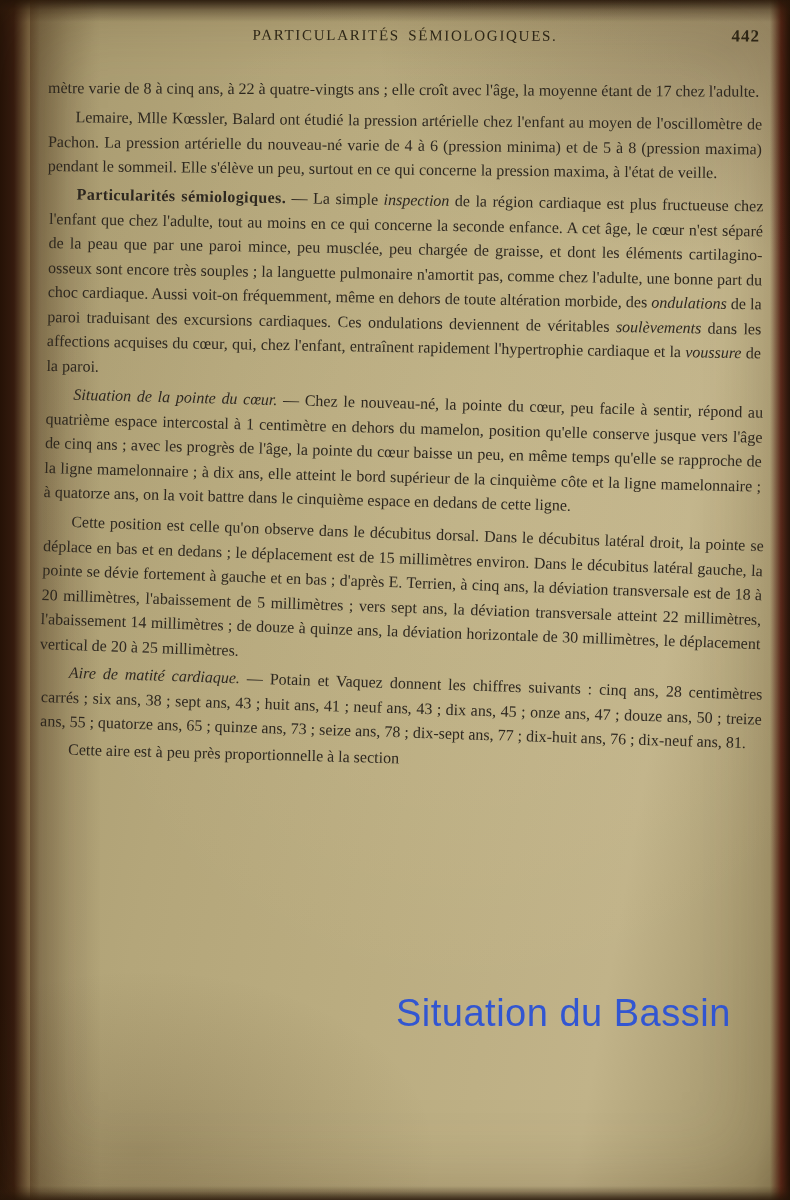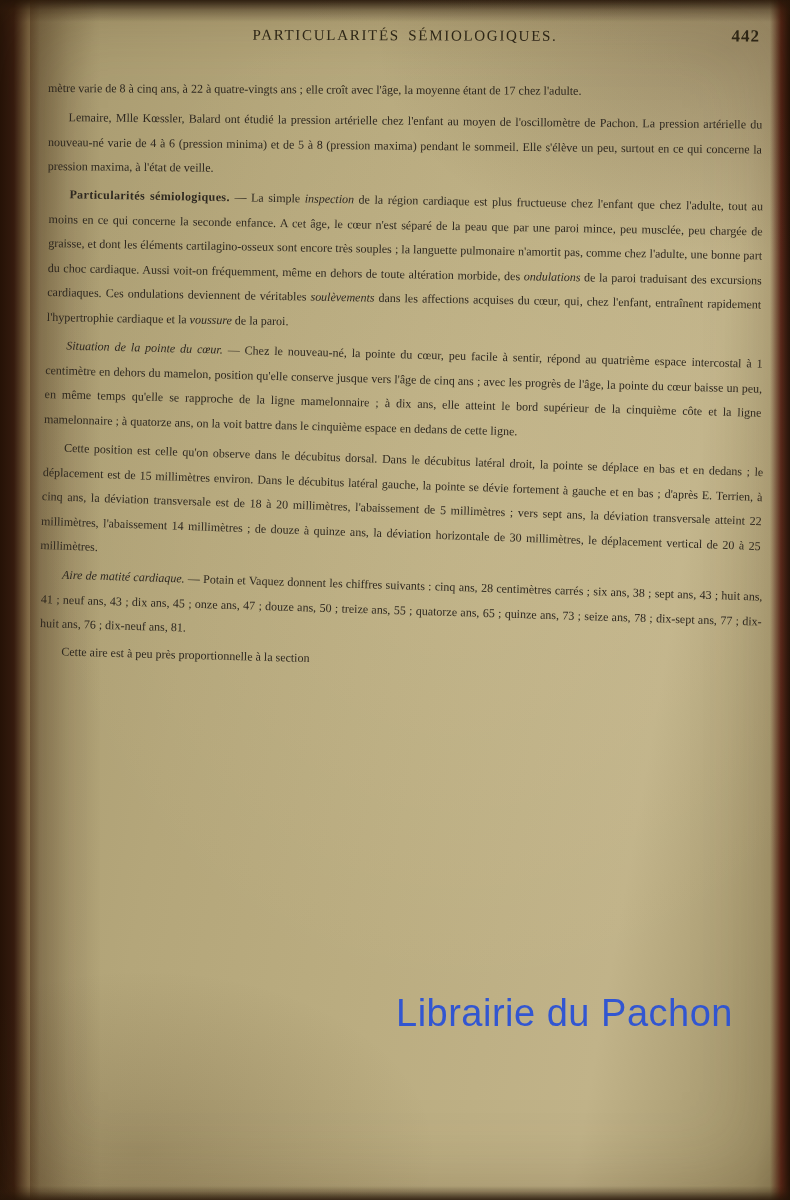--- a/index.html
+++ b/index.html
@@ -57,21 +57,21 @@
   .running-title{
     display:block;text-align:center;
     font-size:15px;letter-spacing:1.7px;word-spacing:3px;
     color:#2c2617;
   }
   .page-number{
     position:absolute;right:2px;top:-2px;
     font-size:17px;font-weight:bold;color:#2c2617;letter-spacing:1px;
   }
   .text-block{
-    font-size:12px;line-height:24.5px;text-align:justify;
+    font-size:16px;line-height:24.5px;text-align:justify;
   }
   .text-block p{margin:0 0 4px 0;transform-origin:0 50%;}
   .text-block p.indent{text-indent:1.7em;}
   .text-block p.noindent{text-indent:0;}
   .text-block p:nth-of-type(1){transform:rotate(.3deg);}
   .text-block p:nth-of-type(2){transform:rotate(.6deg);}
   .text-block p:nth-of-type(3){transform:rotate(1.0deg);}
   .text-block p:nth-of-type(4){transform:rotate(1.5deg);margin-left:-3px;}
   .text-block p:nth-of-type(5){transform:rotate(2.0deg);margin-left:-6px;}
   .text-block p:nth-of-type(6){transform:rotate(1.8deg);margin-left:-7px;}
@@ -107,15 +107,15 @@
         <p class="noindent"><span>mètre varie de 8 à cinq ans, à 22 à quatre-vingts ans&nbsp;; elle croît avec l'âge, la moyenne étant de 17 chez l'adulte.</span></p>
         <p class="indent"><span>Lemaire, Mlle Kœssler, Balard ont étudié la pression artérielle chez l'enfant au moyen de l'oscillomètre de Pachon. La pression artérielle du nouveau-né varie de 4 à 6 (pression minima) et de 5 à 8 (pression maxima) pendant le sommeil. Elle s'élève un peu, surtout en ce qui concerne la pression maxima, à l'état de veille.</span></p>
         <p class="indent"><b>Particularités sémiologiques.</b><span> — La simple </span><i>inspection</i><span> de la région cardiaque est plus fructueuse chez l'enfant que chez l'adulte, tout au moins en ce qui concerne la seconde enfance. A cet âge, le cœur n'est séparé de la peau que par une paroi mince, peu musclée, peu chargée de graisse, et dont les éléments cartilagino-osseux sont encore très souples&nbsp;; la languette pulmonaire n'amortit pas, comme chez l'adulte, une bonne part du choc cardiaque. Aussi voit-on fréquemment, même en dehors de toute altération morbide, des </span><i>ondulations</i><span> de la paroi traduisant des excursions cardiaques. Ces ondulations deviennent de véritables </span><i>soulèvements</i><span> dans les affections acquises du cœur, qui, chez l'enfant, entraînent rapidement l'hypertrophie cardiaque et la </span><i>voussure</i><span> de la paroi.</span></p>
         <p class="indent"><i>Situation de la pointe du cœur.</i><span> — Chez le nouveau-né, la pointe du cœur, peu facile à sentir, répond au quatrième espace intercostal à 1 centimètre en dehors du mamelon, position qu'elle conserve jusque vers l'âge de cinq ans&nbsp;; avec les progrès de l'âge, la pointe du cœur baisse un peu, en même temps qu'elle se rapproche de la ligne mamelonnaire&nbsp;; à dix ans, elle atteint le bord supérieur de la cinquième côte et la ligne mamelonnaire&nbsp;; à quatorze ans, on la voit battre dans le cinquième espace en dedans de cette ligne.</span></p>
         <p class="indent"><span>Cette position est celle qu'on observe dans le décubitus dorsal. Dans le décubitus latéral droit, la pointe se déplace en bas et en dedans&nbsp;; le déplacement est de 15 millimètres environ. Dans le décubitus latéral gauche, la pointe se dévie fortement à gauche et en bas&nbsp;; d'après E. Terrien, à cinq ans, la déviation transversale est de 18 à 20 millimètres, l'abaissement de 5 millimètres&nbsp;; vers sept ans, la déviation transversale atteint 22 millimètres, l'abaissement 14 millimètres&nbsp;; de douze à quinze ans, la déviation horizontale de 30 millimètres, le déplacement vertical de 20 à 25 millimètres.</span></p>
         <p class="indent"><i>Aire de matité cardiaque.</i><span> — Potain et Vaquez donnent les chiffres suivants&nbsp;: cinq ans, 28 centimètres carrés&nbsp;; six ans, 38&nbsp;; sept ans, 43&nbsp;; huit ans, 41&nbsp;; neuf ans, 43&nbsp;; dix ans, 45&nbsp;; onze ans, 47&nbsp;; douze ans, 50&nbsp;; treize ans, 55&nbsp;; quatorze ans, 65&nbsp;; quinze ans, 73&nbsp;; seize ans, 78&nbsp;; dix-sept ans, 77&nbsp;; dix-huit ans, 76&nbsp;; dix-neuf ans, 81.</span></p>
         <p class="indent"><span>Cette aire est à peu près proportionnelle à la section</span></p>
       </div>
   </div>
 
-  <div class="watermark" style="color: rgb(43, 82, 214);">Librairie du Pachon</div>
+  <div class="watermark" style="color: rgb(43, 82, 214);">Situation du Bassin</div>
   <div class="vignette"></div>
 </div>
 
 </body></html>

